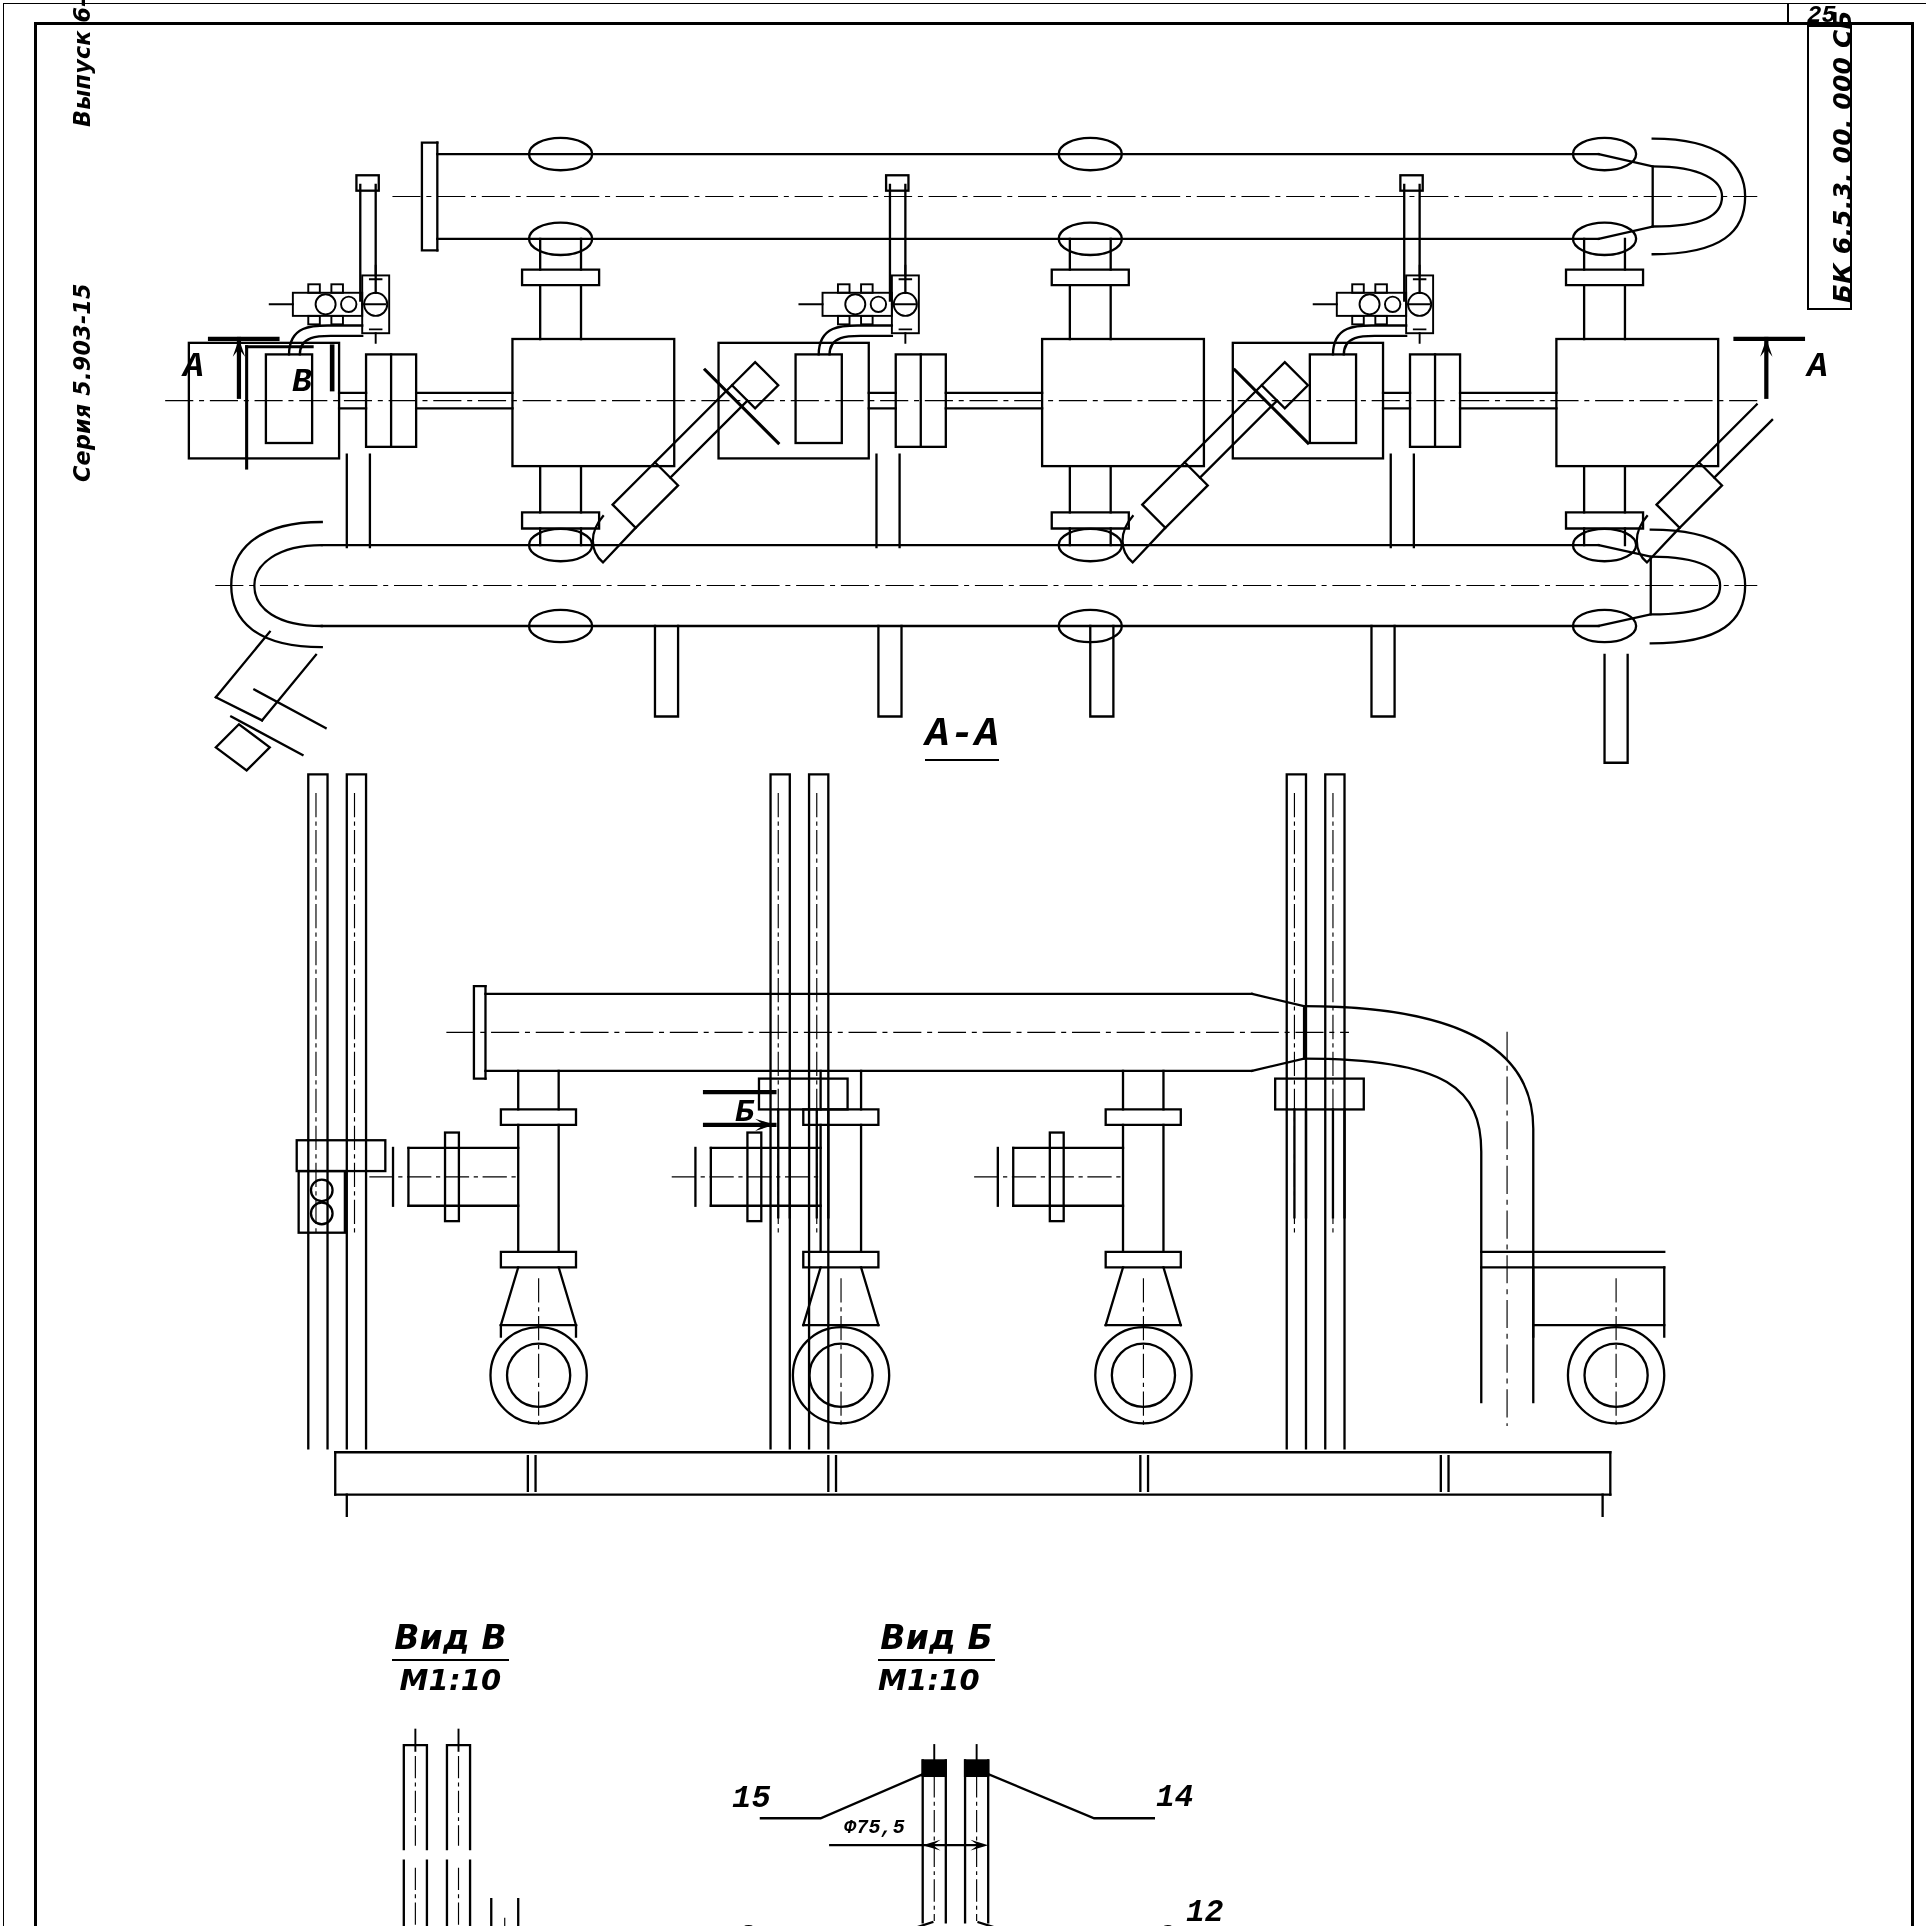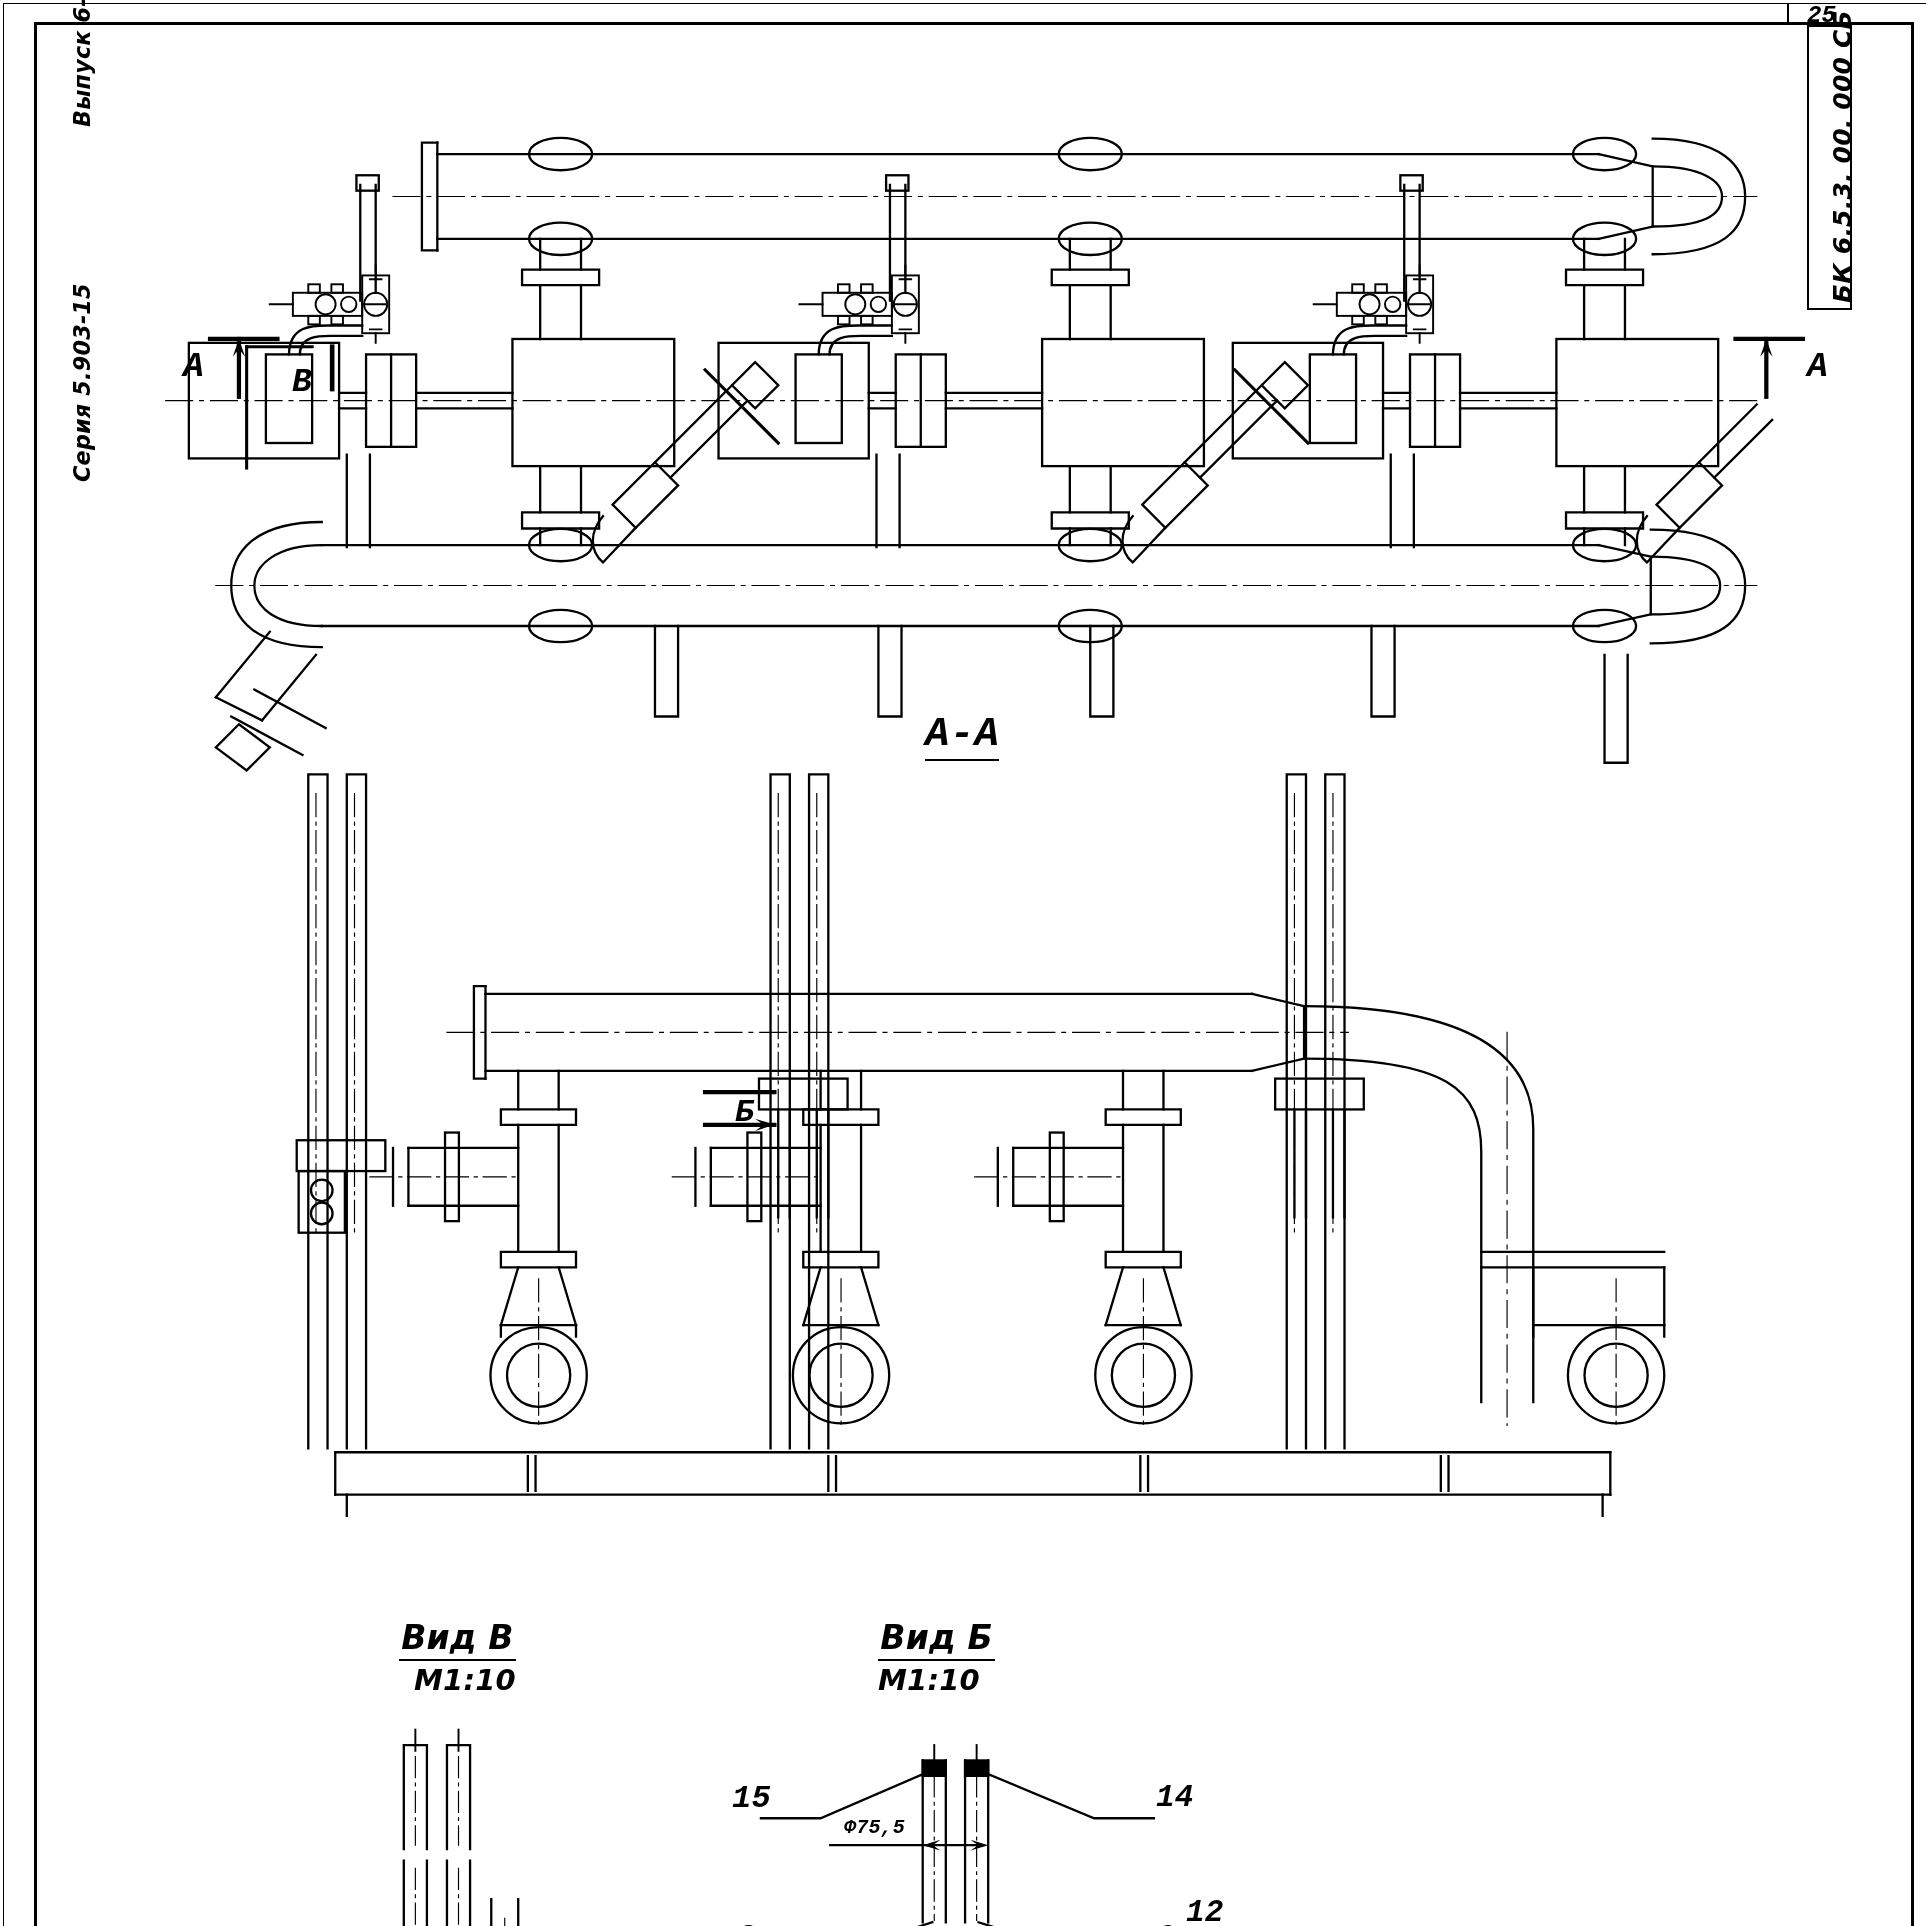--- a/index.html
+++ b/index.html
@@ -530,21 +530,21 @@
   </svg>
 
   <div class="lbl gost" style="left:183px;top:347px;font-size:35px;">А</div>
   <div class="lbl gost" style="left:1807px;top:347px;font-size:35px;">А</div>
   <div class="lbl gost" style="left:292px;top:364px;font-size:33px;">В</div>
 
   <div class="lbl gost u" style="left:925px;top:711px;font-size:41px;">А-А</div>
 
   <div class="lbl gost" style="left:735px;top:1094px;font-size:32px;">Б</div>
 
-  <div style="position:absolute;left:385px;top:1618px;text-align:right;width:131px;">
+  <div style="position:absolute;left:385px;top:1618px;text-align:center;width:131px;">
     <div class="gost" style="font-size:33px;border-bottom:2.7px solid #000;display:inline-block;padding:0 2.3px 1.5px 2.3px;">Вид В</div>
     <div class="gost" style="font-size:29px;margin-top:2.3px;">М1:10</div>
   </div>
 
   <div style="position:absolute;left:878px;top:1618px;width:139px;">
     <div class="gost" style="font-size:33px;border-bottom:2.7px solid #000;display:inline-block;padding:0 2.3px 1.5px 2.3px;">Вид Б</div>
     <div class="gost" style="font-size:29px;margin-top:2.3px;">М1:10</div>
   </div>
 
   <div class="lbl gost" style="left:732px;top:1780px;font-size:32px;">15</div>

